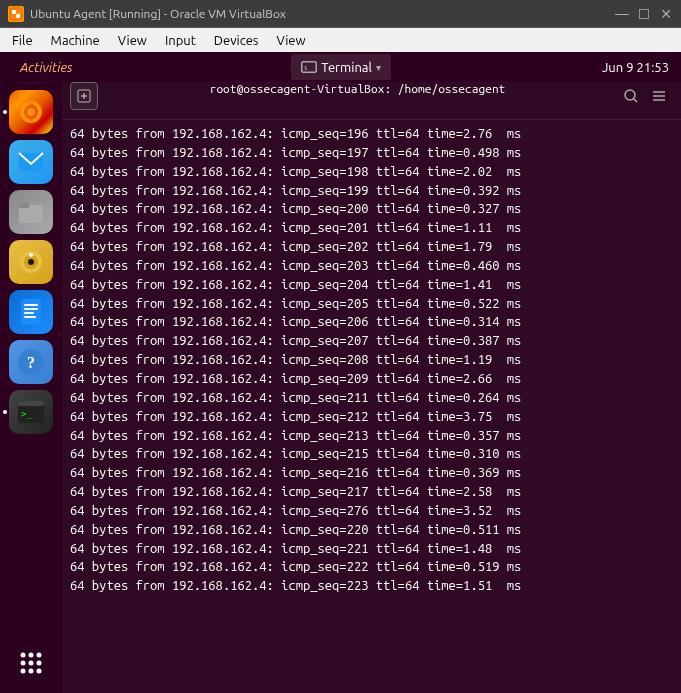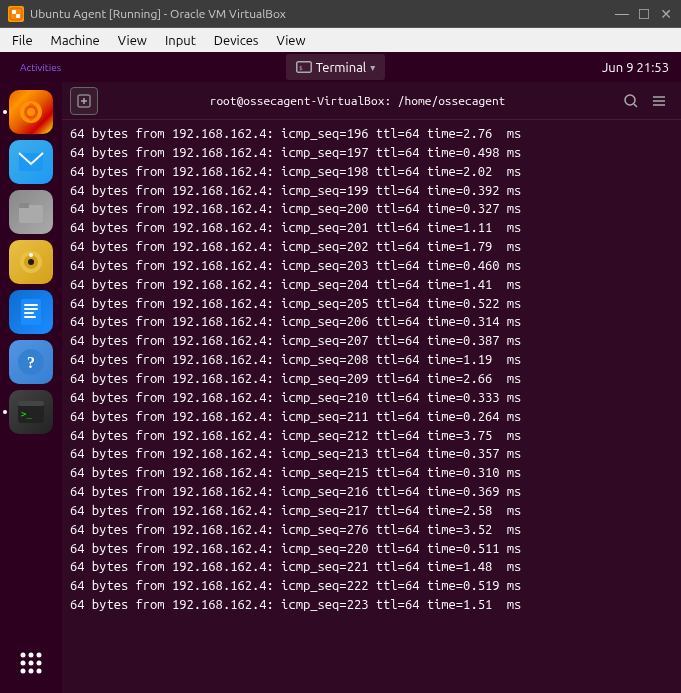--- a/index.html
+++ b/index.html
@@ -72,25 +72,26 @@
     .ubuntu-topbar {
       background: #2c001e;
       height: 30px;
       display: flex;
       align-items: center;
       padding: 0 12px;
       color: #fff;
       font-size: 13px;
     }
     .ubuntu-activities {
-      font-size: 10px;
-      color: #8b5cf6;
+      font-size: 13px;
+      color: #fdba74;
       cursor: pointer;
       padding: 4px 8px;
       border-radius: 3px;
+      font-style: italic;
     }
     .ubuntu-topbar-center {
       flex: 1;
       display: flex;
       align-items: center;
       justify-content: center;
       gap: 8px;
     }
     .terminal-tab {
       display: flex;
@@ -170,21 +171,20 @@
     .terminal-main {
       flex: 1;
       background: #300a24;
       display: flex;
       flex-direction: column;
     }
     .terminal-header {
       background: #300a24;
       height: 38px;
       display: flex;
-      align-items: center;
       padding: 0 8px;
       border-bottom: 1px solid #4a1a3a;
     }
     .term-new-tab-btn {
       width: 28px; height: 28px;
       border: 1px solid #666;
       border-radius: 4px;
       background: #3a1a2e;
       color: #aaa;
       display: flex; align-items: center; justify-content: center;
@@ -396,21 +396,20 @@
         <div class="ping-line">64 bytes from 192.168.162.4: icmp_seq=200 ttl=64 time=0.327 ms</div>
         <div class="ping-line">64 bytes from 192.168.162.4: icmp_seq=201 ttl=64 time=1.11  ms</div>
         <div class="ping-line">64 bytes from 192.168.162.4: icmp_seq=202 ttl=64 time=1.79  ms</div>
         <div class="ping-line">64 bytes from 192.168.162.4: icmp_seq=203 ttl=64 time=0.460 ms</div>
         <div class="ping-line">64 bytes from 192.168.162.4: icmp_seq=204 ttl=64 time=1.41  ms</div>
         <div class="ping-line">64 bytes from 192.168.162.4: icmp_seq=205 ttl=64 time=0.522 ms</div>
         <div class="ping-line">64 bytes from 192.168.162.4: icmp_seq=206 ttl=64 time=0.314 ms</div>
         <div class="ping-line">64 bytes from 192.168.162.4: icmp_seq=207 ttl=64 time=0.387 ms</div>
         <div class="ping-line">64 bytes from 192.168.162.4: icmp_seq=208 ttl=64 time=1.19  ms</div>
         <div class="ping-line">64 bytes from 192.168.162.4: icmp_seq=209 ttl=64 time=2.66  ms</div>
-        <div class="ping-line">64 bytes from 192.168.162.4: icmp_seq=210 ttl=64 time=0.333 ms</div>
         <div class="ping-line">64 bytes from 192.168.162.4: icmp_seq=211 ttl=64 time=0.264 ms</div>
         <div class="ping-line">64 bytes from 192.168.162.4: icmp_seq=212 ttl=64 time=3.75  ms</div>
         <div class="ping-line">64 bytes from 192.168.162.4: icmp_seq=213 ttl=64 time=0.357 ms</div>
         <div class="ping-line">64 bytes from 192.168.162.4: icmp_seq=215 ttl=64 time=0.310 ms</div>
         <div class="ping-line">64 bytes from 192.168.162.4: icmp_seq=216 ttl=64 time=0.369 ms</div>
         <div class="ping-line">64 bytes from 192.168.162.4: icmp_seq=217 ttl=64 time=2.58  ms</div>
         <div class="ping-line">64 bytes from 192.168.162.4: icmp_seq=276 ttl=64 time=3.52  ms</div>
         <div class="ping-line">64 bytes from 192.168.162.4: icmp_seq=220 ttl=64 time=0.511 ms</div>
         <div class="ping-line">64 bytes from 192.168.162.4: icmp_seq=221 ttl=64 time=1.48  ms</div>
         <div class="ping-line">64 bytes from 192.168.162.4: icmp_seq=222 ttl=64 time=0.519 ms</div>

